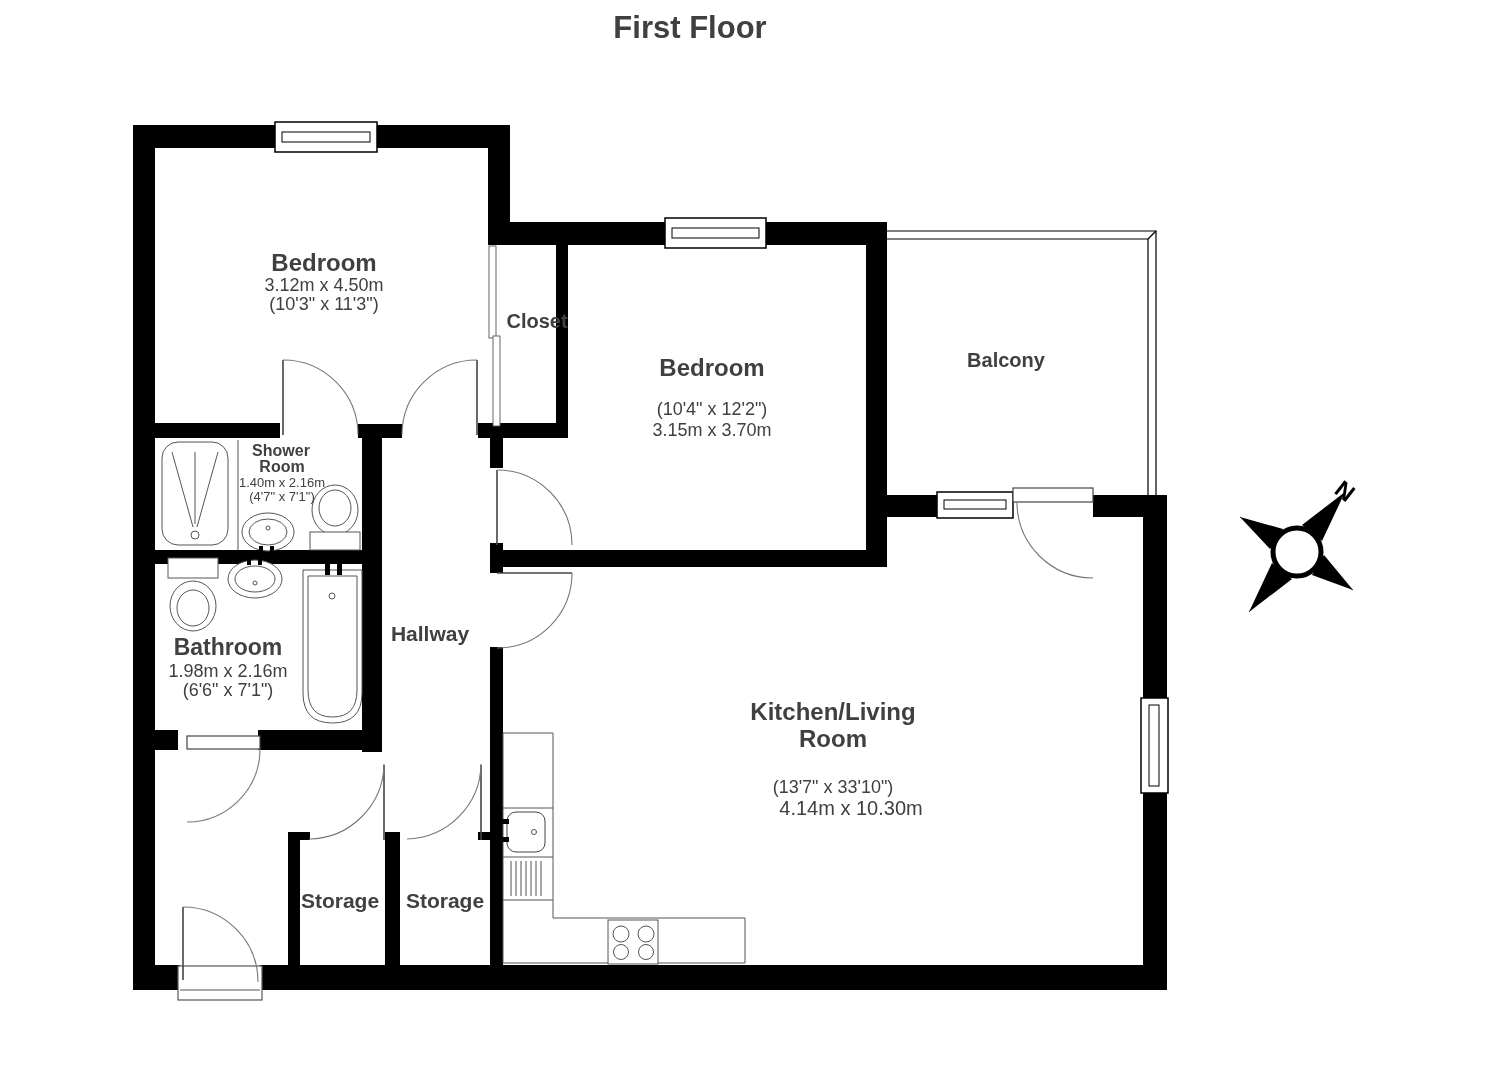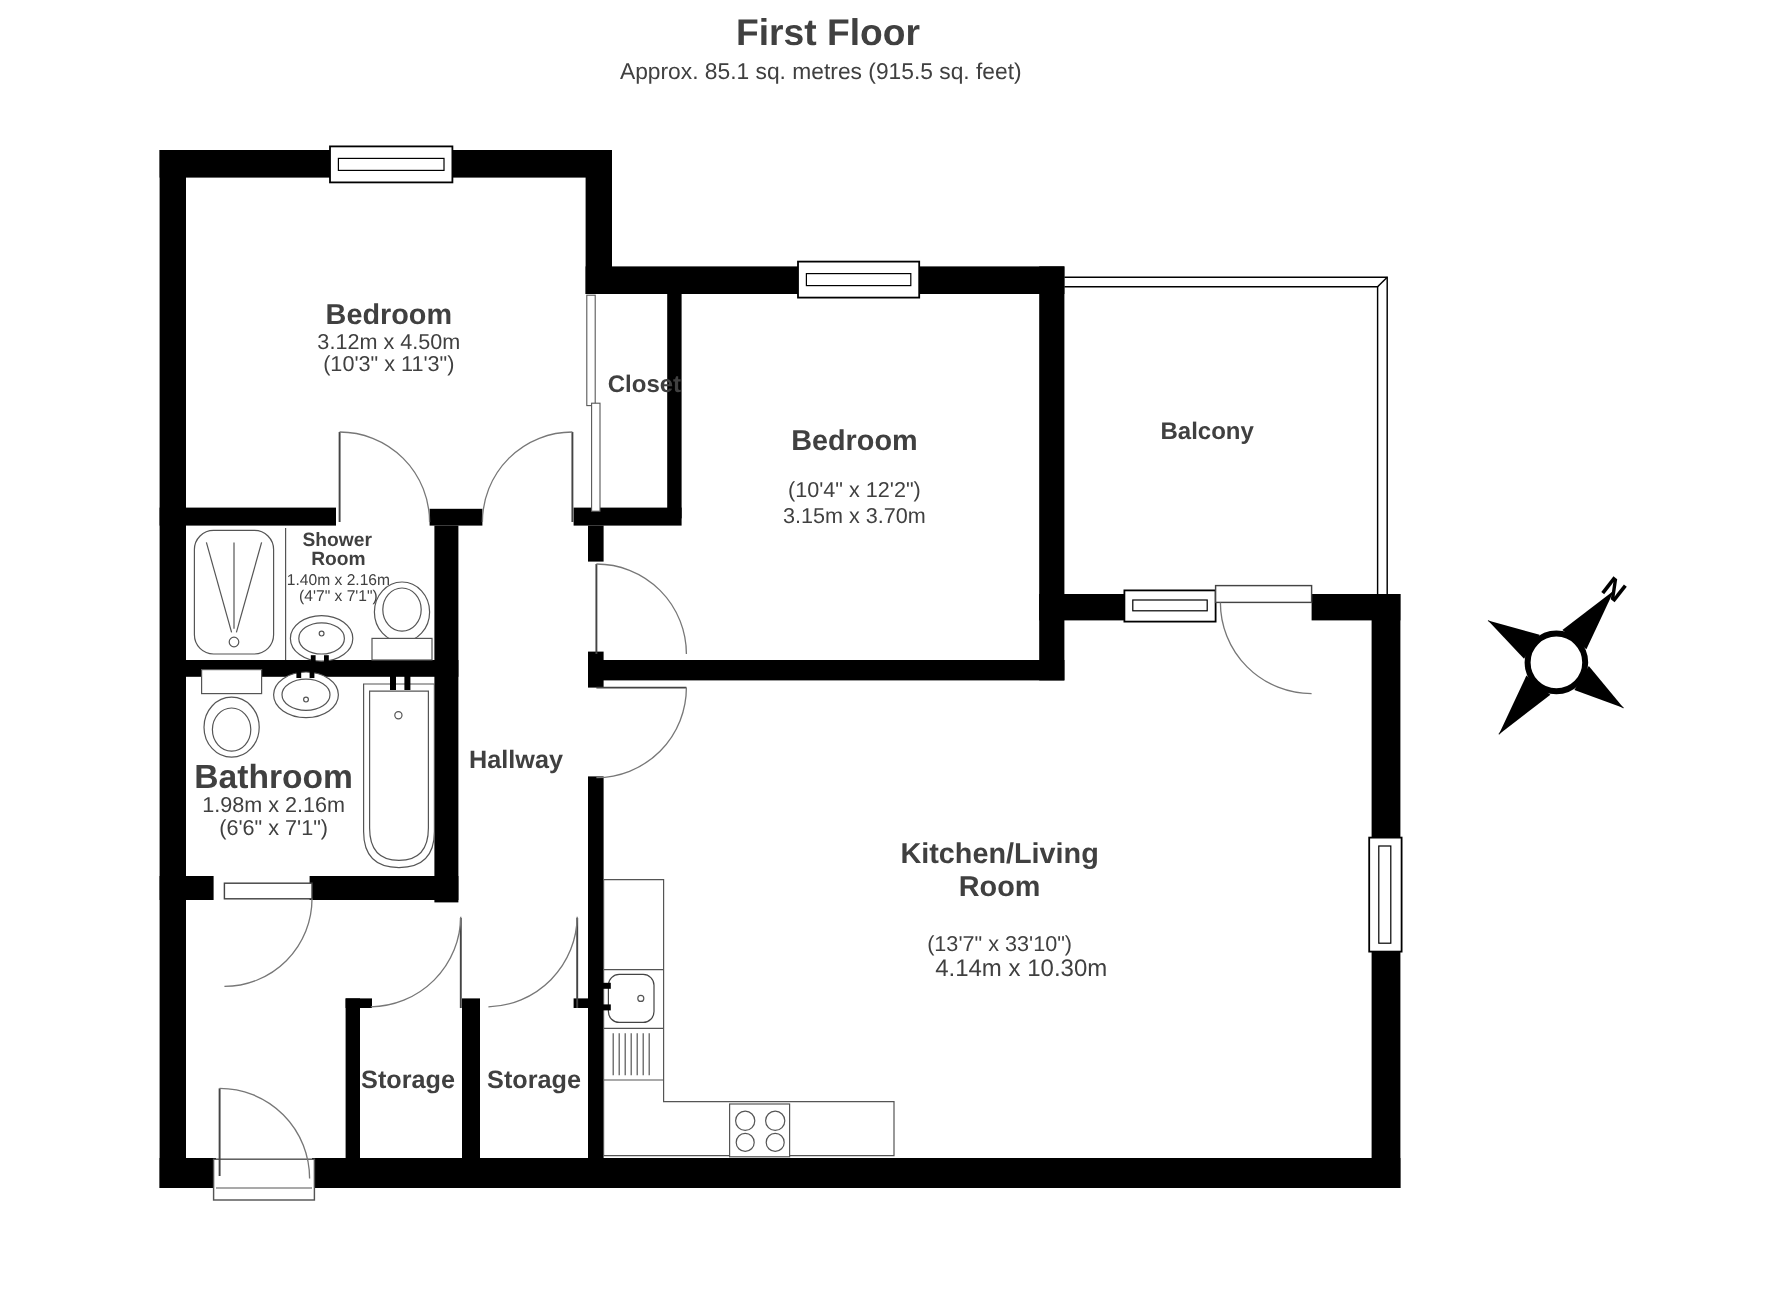--- a/index.html
+++ b/index.html
@@ -200,40 +200,39 @@
       <path d="M1345,492 L1322,541 L1302,525 Z" fill="#000"></path>
       <path d="M1249,612 L1272,563 L1292,579 Z" fill="#000"></path>
       <path d="M1240,517 L1283,529 L1270,549 Z" fill="#000"></path>
       <path d="M1353,590 L1312,575 L1324,555 Z" fill="#000"></path>
       <circle cx="1297" cy="552" r="24" fill="#fff" stroke="#000" stroke-width="5"></circle>
       <text x="1338" y="494" font-size="24" font-weight="bold" fill="#000" transform="rotate(38 1338 486)" font-family="Liberation Sans, sans-serif">N</text>
     </g>
   </svg>
 
   <div class="lbl bold" style="left:690px;top:28px;font-size:31px;">First Floor</div>
-  <div class="lbl" style="left:684px;top:61px;font-size:19px;">Approx. 85.1 sq. metres (915.5 sq. feet)</div>
 
   <div class="lbl bold" style="left:324px;top:263px;font-size:24px;">Bedroom</div>
   <div class="lbl" style="left:324px;top:285px;font-size:18px;">3.12m x 4.50m</div>
   <div class="lbl" style="left:324px;top:304px;font-size:18px;">(10'3" x 11'3")</div>
 
   <div class="lbl bold" style="left:521px;top:321px;font-size:20px;margin-left:16px;">Closet</div>
 
   <div class="lbl bold" style="left:712px;top:368px;font-size:24px;">Bedroom</div>
   <div class="lbl" style="left:712px;top:390px;font-size:18px;margin-top:40px;">3.15m x 3.70m</div>
   <div class="lbl" style="left:712px;top:409px;font-size:18px;">(10'4" x 12'2")</div>
 
   <div class="lbl bold" style="left:1006px;top:360px;font-size:20px;">Balcony</div>
 
   <div class="lbl bold" style="left:281px;top:451px;font-size:16px;">Shower</div>
   <div class="lbl bold" style="left:282px;top:467px;font-size:16px;">Room</div>
   <div class="lbl" style="left:282px;top:483px;font-size:13px;">1.40m x 2.16m</div>
   <div class="lbl" style="left:282px;top:497px;font-size:13px;">(4'7" x 7'1")</div>
 
-  <div class="lbl bold" style="left:228px;top:647px;font-size:28px;">Bathroom</div>
+  <div class="lbl bold" style="left:228px;top:647px;font-size:23px;">Bathroom</div>
   <div class="lbl" style="left:228px;top:671px;font-size:18px;">1.98m x 2.16m</div>
   <div class="lbl" style="left:228px;top:690px;font-size:18px;">(6'6" x 7'1")</div>
 
   <div class="lbl bold" style="left:430px;top:634px;font-size:21px;">Hallway</div>
 
   <div class="lbl bold" style="left:833px;top:712px;font-size:24px;">Kitchen/Living</div>
   <div class="lbl bold" style="left:833px;top:739px;font-size:24px;">Room</div>
   <div class="lbl" style="left:833px;top:808px;font-size:20px;margin-left:18px;">4.14m x 10.30m</div>
   <div class="lbl" style="left:833px;top:787px;font-size:18px;">(13'7" x 33'10")</div>
 

